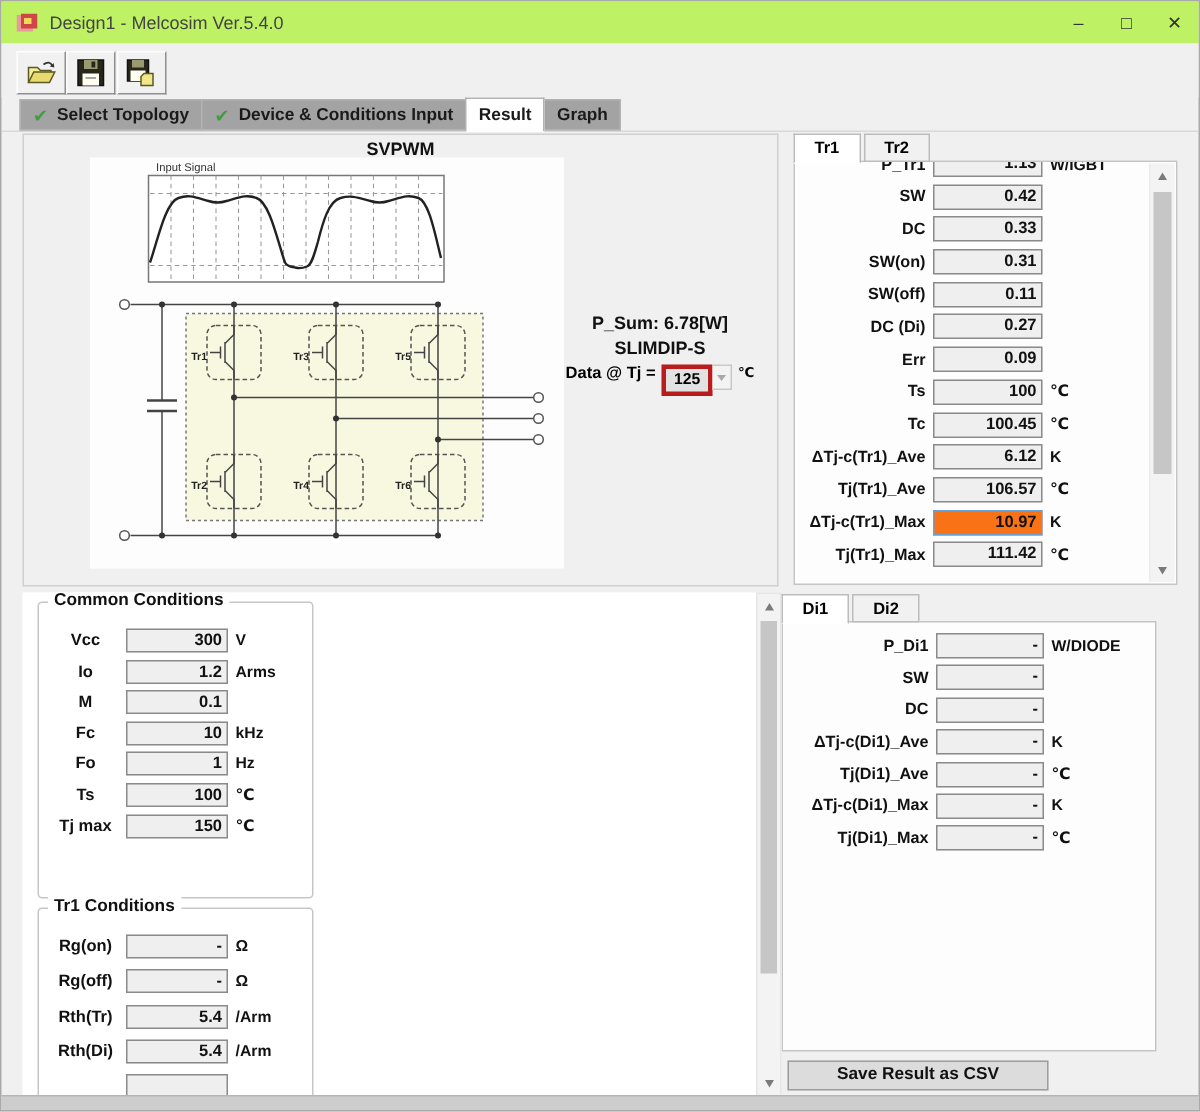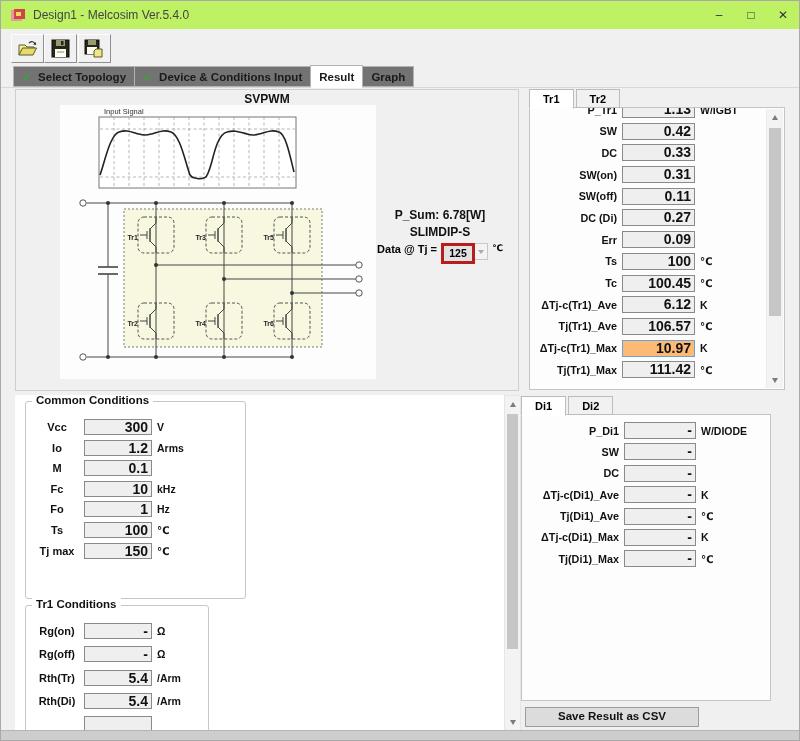--- a/index.html
+++ b/index.html
@@ -10,21 +10,21 @@
   .app-icon{width:14px;height:13px;margin-left:10px;}
   .title-text{margin-left:8px;font-size:12px;color:#444;}
   .win-controls{position:absolute;right:0;top:0;height:28px;display:flex;}
   .win-btn{width:32px;height:28px;display:flex;align-items:center;justify-content:center;font-size:12px;color:#333;}
   
   .toolbar{position:absolute;left:0;top:28px;width:100%;height:36px;background:#f0f0f0;}
   .tool-btn{position:absolute;top:5px;width:31px;height:27px;background:#f1f1f1;border:1px solid;border-color:#fdfdfd #8f8f8f #8f8f8f #fdfdfd;display:flex;align-items:center;justify-content:center;}
   
   .tabbar{position:absolute;left:12px;top:64px;height:22px;display:flex;align-items:flex-end;z-index:2;}
   .tab-underline{position:absolute;left:0;top:86px;width:100%;height:1px;background:#d8d8d8;z-index:0;}
-  .main-tab{height:19px;padding:0 8px;border:1px solid #b3b3b3;margin-right:-1px;background:#737373;display:flex;align-items:center;font-weight:bold;font-size:11.5px;color:#1a1a1a;white-space:nowrap;z-index:1;}
+  .main-tab{height:19px;padding:0 8px;border:1px solid #b3b3b3;margin-right:-1px;background:#a3a3a3;display:flex;align-items:center;font-weight:bold;font-size:11.5px;color:#1a1a1a;white-space:nowrap;z-index:1;}
   .main-tab.active{background:#fff;height:21px;border-bottom:1px solid #fff;margin-bottom:-1px;z-index:3;}
   .main-tab .check{display:none;}
   .main-tab.checked .check{display:inline-block;}
   .check::before{content:"✔";color:#3f9e3f;font-size:12px;margin-right:6px;}
   
   .main-panel{position:absolute;left:14px;top:88px;width:502px;height:300px;background:#f0f0f0;border:1px solid #cfcfcf;}
   .svpwm-title{position:absolute;left:0;top:2px;width:100%;text-align:center;font-weight:bold;font-size:12px;color:#111;}
   .diagram-white{position:absolute;left:44px;top:15px;width:316px;height:274px;background:#fdfdfd;}
   
   .psum-block{position:absolute;left:344px;top:117px;width:160px;text-align:center;}
@@ -40,39 +40,39 @@
   .mini-tab{height:17px;padding:0 13px;border:1px solid #bcbcbc;margin-right:2px;background:#f1f1f1;display:flex;align-items:center;font-weight:bold;font-size:11px;}
   .mini-tab.active{background:#fff;height:18px;border-bottom:1px solid #fff;margin-bottom:-1px;z-index:3;}
   .panel-body{position:absolute;background:#fdfdfd;border:1px solid #c4c4c4;overflow:hidden;}
   .tr-body{left:528px;top:106px;width:254px;height:281px;}
   .di-body{left:520px;top:413px;width:248px;height:285px;}
   .tr-rows{position:absolute;left:-18px;top:-7px;width:254px;}
   .di-rows{position:absolute;left:-8px;top:7px;width:248px;}
   .res-row{display:flex;align-items:center;height:17px;margin-bottom:4.7px;}
   .di-row{margin-bottom:4.4px;}
   .res-label{width:105px;text-align:right;margin-right:5px;font-weight:bold;font-size:10.8px;white-space:nowrap;color:#111;}
-  .field{height:15px;border:1px solid #8a8a8a;background:#efefef;font-weight:bold;font-size:14px;text-align:right;padding:0 3px;line-height:15px;color:#111;}
+  .field{height:15px;border:1px solid #8a8a8a;background:#efefef;font-weight:bold;font-size:11px;text-align:right;padding:0 3px;line-height:15px;color:#111;}
   .res-row .field{width:65px;}
   .di-row .field{width:64px;}
-  .res-row.focused .field{border:1px solid #66a1d9;background:#fdba74;}
+  .res-row.focused .field{border:1px solid #66a1d9;background:#f97316;}
   .unit{margin-left:5px;font-weight:bold;font-size:10.5px;white-space:nowrap;color:#111;}
   
   .vscroll{position:absolute;width:17px;background:#f3f3f3;border:1px solid #e6e6e6;box-sizing:border-box;}
   .tr-scroll{top:1px;right:1px;bottom:1px;border:none;border-left:1px solid #ececec;}
   .left-scroll{left:503px;top:394px;height:336px;}
   .vs-btn{position:absolute;left:0;width:100%;height:16px;}
   .vs-up{top:0;} .vs-down{bottom:0;}
   .vs-up::after,.vs-down::after{content:"";position:absolute;left:5px;border-left:3.5px solid transparent;border-right:3.5px solid transparent;}
   .vs-up::after{top:6px;border-bottom:5px solid #7a7a7a;}
   .vs-down::after{top:6px;border-top:5px solid #7a7a7a;}
   .vs-thumb{position:absolute;left:2px;right:2px;background:#c6c6c6;}
   
   .lower-left{position:absolute;left:14px;top:394px;width:489px;height:336px;background:#fff;overflow:hidden;}
   .groupbox{position:absolute;left:10px;width:182px;border:1px solid #c6c6c6;border-radius:3px;background:#fff;}
-  .gb-common{top:6px;height:196px;padding-left:37px;}
+  .gb-common{top:6px;height:196px;}
   .gb-tr1{top:210px;height:140px;}
   .gb-title{position:absolute;top:-8px;left:6px;background:#fff;padding:0 4px;font-weight:bold;font-size:11.5px;color:#111;white-space:nowrap;}
   .gb-rows{position:absolute;left:8px;top:17px;}
   .cond-row{display:flex;align-items:center;height:16px;}
   .cc-row{margin-bottom:4.6px;}
   .tc-row{margin-bottom:7.3px;}
   .cond-label{width:46px;text-align:center;margin-right:4px;font-weight:bold;font-size:11px;white-space:nowrap;color:#111;}
   .cond-row .field{width:60px;height:14px;line-height:14px;}
   
   .save-btn{position:absolute;left:524px;top:706px;width:172px;height:18px;background:#dcdcdc;border:1px solid #9d9d9d;font-weight:bold;font-size:11.5px;text-align:center;line-height:17px;color:#111;}

